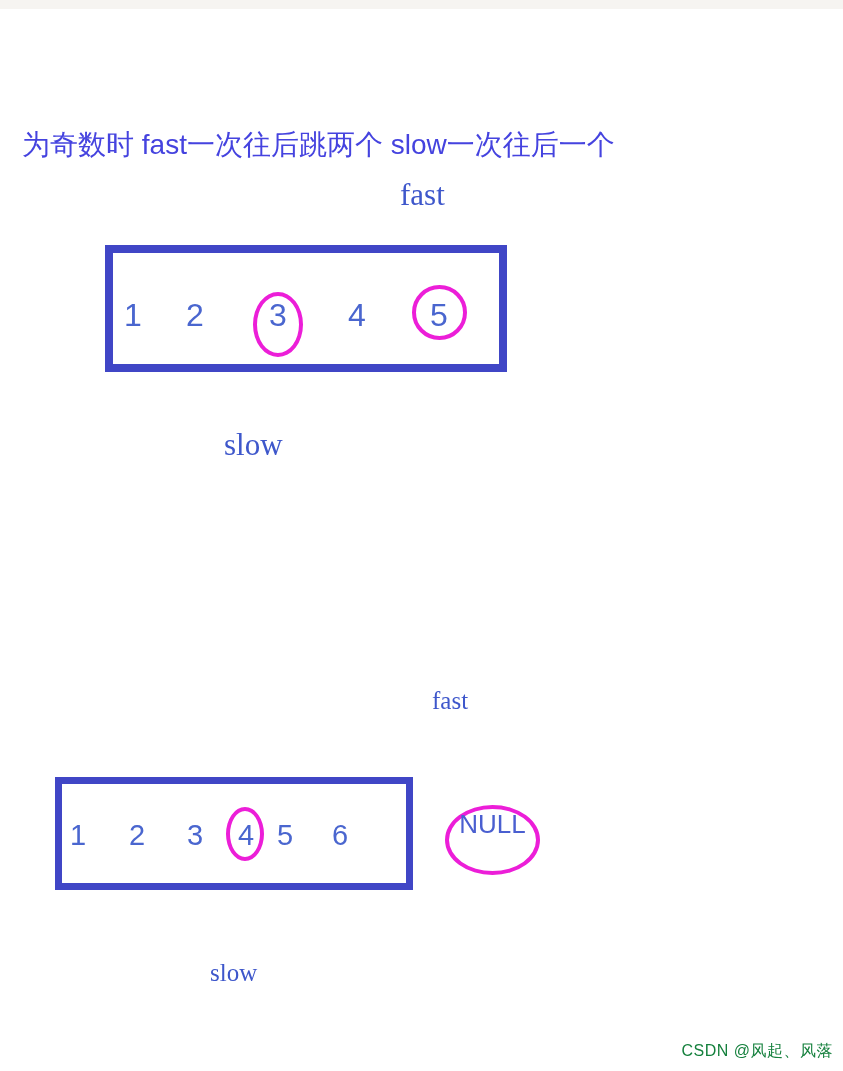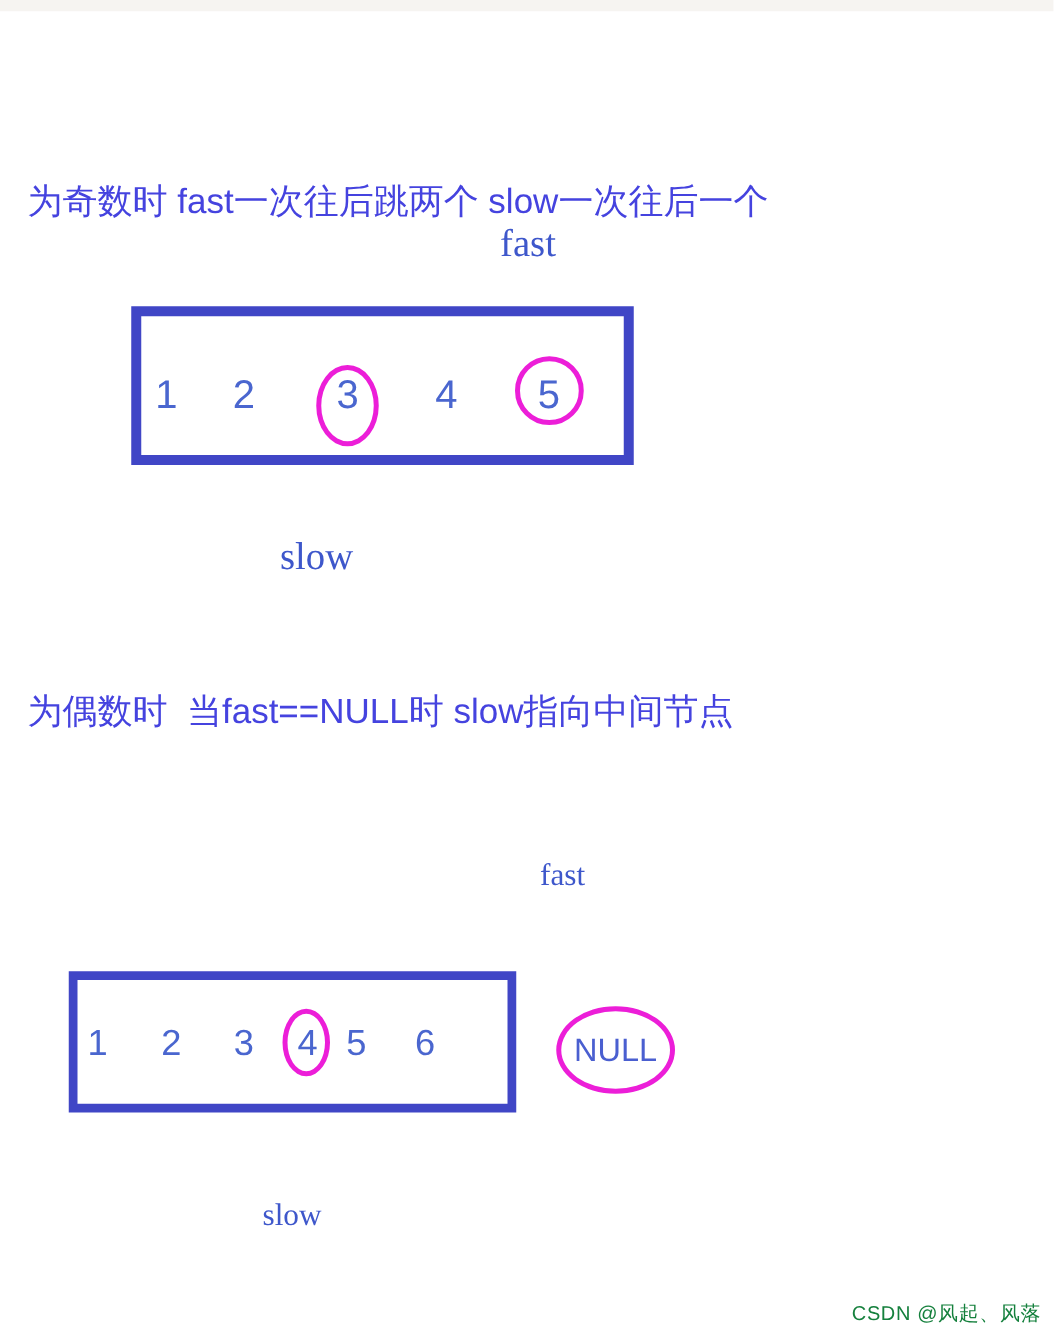--- a/index.html
+++ b/index.html
@@ -47,21 +47,20 @@
     box-sizing: border-box;
     border: 4px solid #ec1ed8;
     border-radius: 50%;
   }
   .null-ellipse {
     position: absolute;
     box-sizing: border-box;
     border: 4px solid #ec1ed8;
     border-radius: 50%;
     display: flex;
-    align-items: center;
     justify-content: center;
   }
   .null-text {
     color: #4a5fd0;
     font-size: 26px;
   }
   .watermark {
     position: absolute;
     right: 10px;
     top: 1041px;
@@ -70,40 +69,39 @@
     letter-spacing: 0.5px;
   }
 </style>
 </head>
 <body>
 
 <div class="canvas">
 
   <div class="top-strip"></div>
 
-  <div class="heading" style="top:28px;">
+  <div class="heading" style="top:12px;">
     <div class="heading-line">为奇数时 fast一次往后跳两个 slow一次往后一个</div>
   </div>
 
   <div class="ptr-label" style="left:400px; top:176px; font-size:31px;">fast</div>
 
   <div class="list-box" style="left:105px; top:245px; width:402px; height:127px; border-width:8px;"></div>
 
   <div class="circle" style="left:253px; top:292px; width:50px; height:65px;"></div>
   <div class="circle" style="left:412px; top:285px; width:55px; height:55px;"></div>
 
   <span class="node" style="left:133px; top:297px; font-size:32px;">1</span>
   <span class="node" style="left:195px; top:297px; font-size:32px;">2</span>
   <span class="node" style="left:278px; top:297px; font-size:32px;">3</span>
   <span class="node" style="left:357px; top:297px; font-size:32px;">4</span>
   <span class="node" style="left:439px; top:297px; font-size:32px;">5</span>
 
   <div class="ptr-label" style="left:224px; top:426px; font-size:31px;">slow</div>
 
-  <div class="heading" style="top:551px; line-height:36px;">为偶数时  当fast==NULL时 slow指向中间节点</div>
 
   <div class="ptr-label" style="left:432px; top:686px; font-size:25px;">fast</div>
 
   <div class="list-box" style="left:55px; top:777px; width:358px; height:113px; border-width:7px;"></div>
 
   <div class="circle" style="left:226px; top:807px; width:38px; height:54px;"></div>
 
   <span class="node" style="left:78px;  top:819px; font-size:29px;">1</span>
   <span class="node" style="left:137px; top:819px; font-size:29px;">2</span>
   <span class="node" style="left:195px; top:819px; font-size:29px;">3</span>

